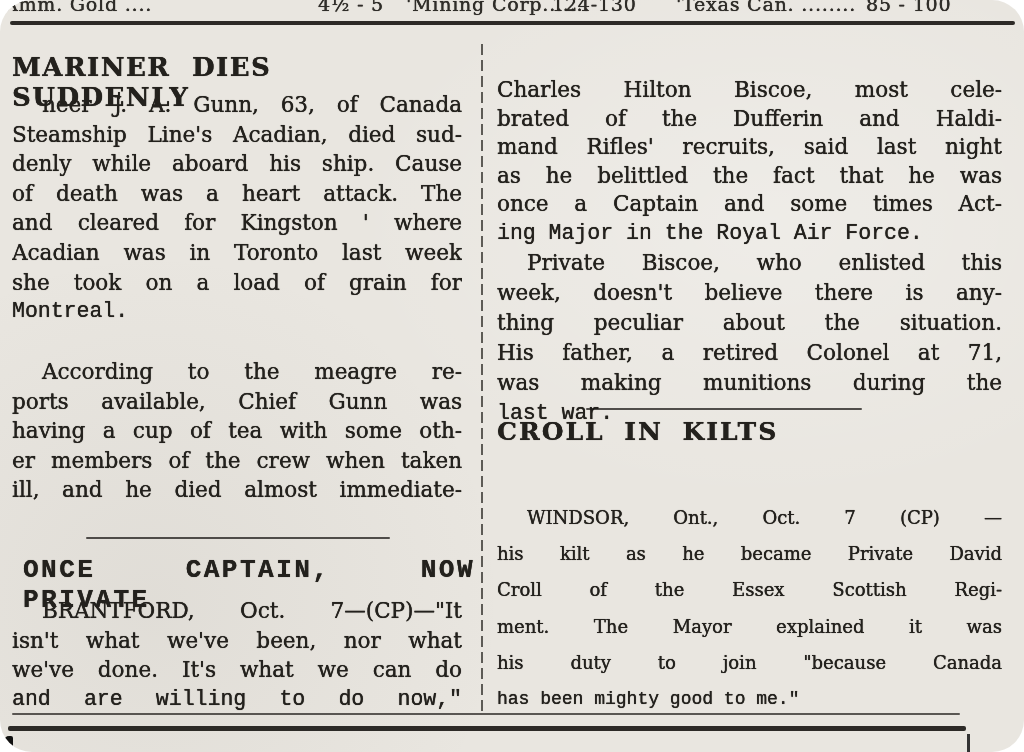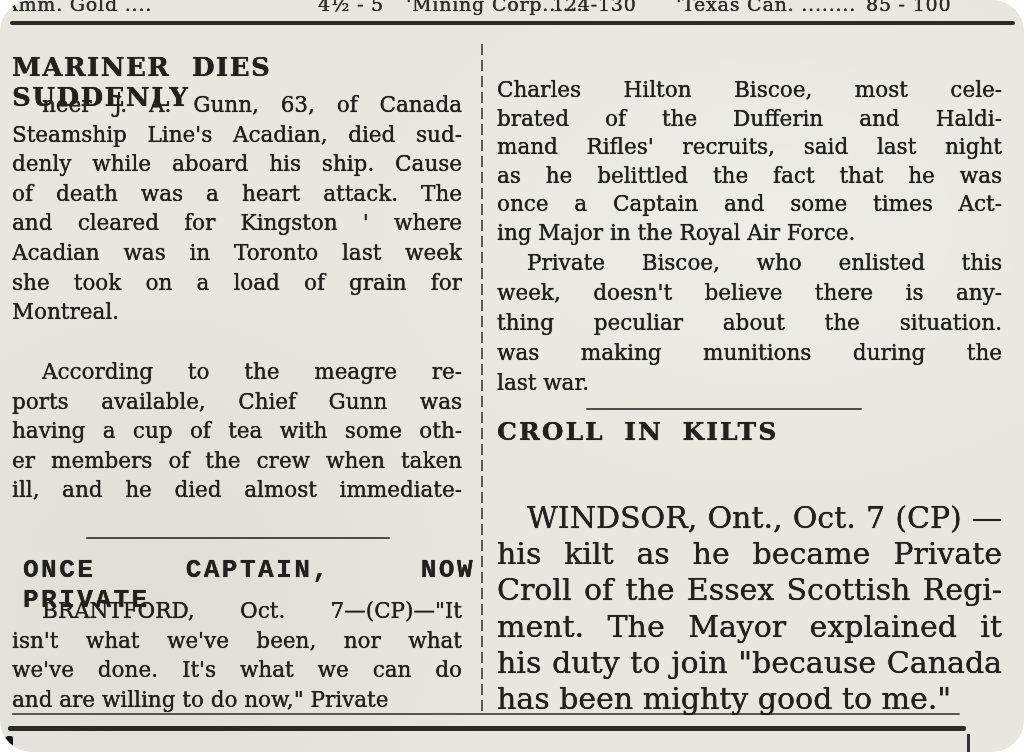--- a/index.html
+++ b/index.html
@@ -40,30 +40,30 @@
   
   .hl{position:absolute;margin:0;font-weight:bold;text-align:left;}
   .hl1{left:12px;top:52px;width:452px;font-size:26px;letter-spacing:1.5px;word-spacing:11px;}
   .hl2{left:23px;top:555px;width:452px;font-family:Liberation Mono, monospace;
        font-size:26px;letter-spacing:2.5px;word-spacing:6px;text-align:justify;text-align-last:justify;}
   .hl3{left:497px;top:417px;width:505px;font-size:25px;letter-spacing:2px;word-spacing:9px;}
 
   
   .para{position:absolute;font-size:21.5px;}
   .para .ln{text-align:justify;text-align-last:justify;white-space:normal;overflow:hidden;}
-  .para .ln.last{text-align-last:left;}
+  .para .ln.last{text-align-last:left;font-family:Liberation Mono, monospace;}
   .para.indent .ln:first-child{text-indent:30px;}
   .lcol{left:12px;width:450px;}
   .rcol{left:497px;width:505px;margin-top:28px;}
   .lp1{top:90px;}  .lp1 .ln{height:29.6px;line-height:29.6px;}
   .lp2{top:357px;} .lp2 .ln{height:29.5px;line-height:29.5px;}
   .lp3{top:596px;} .lp3 .ln{height:29.5px;line-height:29.5px;}
   .rp1{top:48px;}  .rp1 .ln{height:28.6px;line-height:28.6px;}
   .rp2{top:220px;} .rp2 .ln{height:30px;line-height:30px;}
-  .rp3{top:472px;font-size:30px;} .rp3 .ln{height:36.2px;line-height:36.2px;}
+  .rp3{top:472px;font-size:18px;} .rp3 .ln{height:36.2px;line-height:36.2px;}
 </style>
 </head>
 <body>
 
 <div class="page ink">
 
   <div class="ticker">
     <span class="tseg s0">Amm. Gold ....</span>
     <span class="tseg s1">4½ - 5</span>
     <span class="tseg s2">'Mining Corp.......</span>
@@ -113,20 +113,21 @@
       <div class="ln">mand Rifles' recruits, said last night</div>
       <div class="ln">as he belittled the fact that he was</div>
       <div class="ln">once a Captain and some times Act-</div>
       <div class="ln last">ing Major in the Royal Air Force.</div>
     </div>
 
   <div class="para rcol rp2 indent">
       <div class="ln">Private Biscoe, who enlisted this</div>
       <div class="ln">week, doesn't believe there is any-</div>
       <div class="ln">thing peculiar about the situation.</div>
+      <div class="ln">His father, a retired Colonel at 71,</div>
       <div class="ln">was making munitions during the</div>
       <div class="ln last">last war.</div>
     </div>
 
   <div class="rule r-sep"></div>
 
   <h2 class="hl hl3">CROLL IN KILTS</h2>
 
   <div class="para rcol rp3 indent">
       <div class="ln">WINDSOR, Ont., Oct. 7 (CP) —</div>

